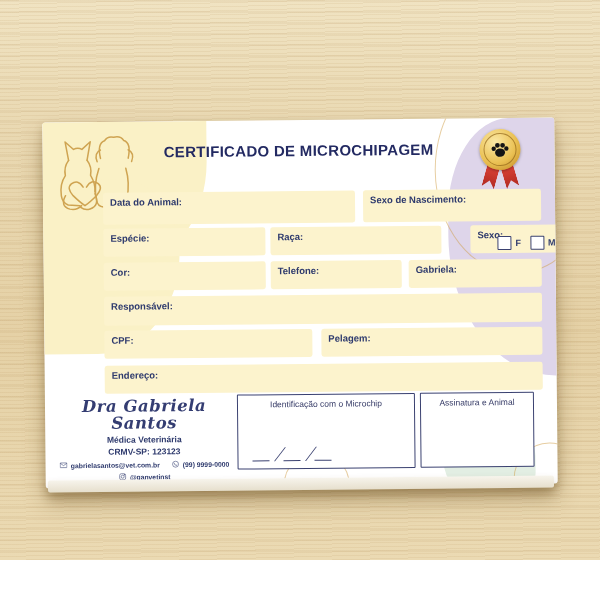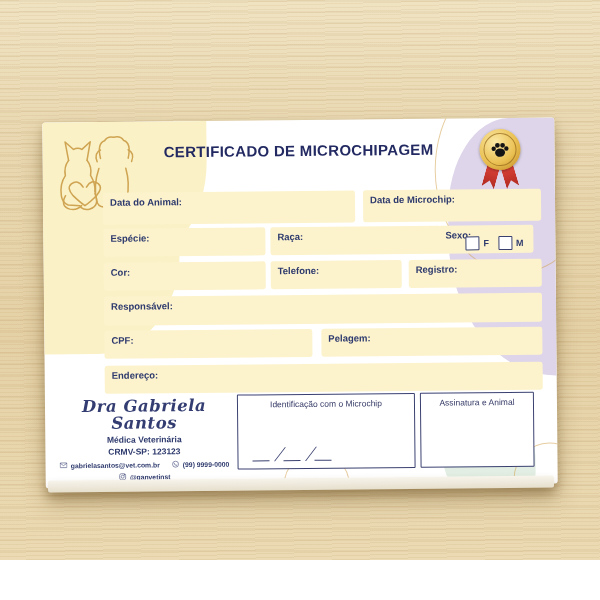--- a/index.html
+++ b/index.html
@@ -115,47 +115,47 @@
           <circle cx="14.7" cy="7.6" r="2.5"></circle>
           <circle cx="18.6" cy="11" r="2.3"></circle>
         </svg>
       </div>
     </div>
 
     <div class="field" style="left:60px;top:71px;width:252px;height:32px;">
       <span>Data do Animal:</span>
     </div>
     <div class="field" style="left:320px;top:71px;width:178px;height:32px;">
-      <span>Data de Microchip:</span>
+      <span>Sexo de Nascimento:</span>
     </div>
 
     <div class="field" style="left:60px;top:107px;width:162px;height:28px;">
       <span>Espécie:</span>
     </div>
     <div class="field" style="left:227px;top:107px;width:171px;height:28px;">
       <span>Raça:</span>
     </div>
-    <div class="field" style="left:395px;top:107px;width:95px;height:28px;">
+    <div class="field" style="left:427px;top:107px;width:95px;height:28px;">
       <span>Sexo:</span>
       <span class="sexo-opts">
         <span class="cbx"></span>
         <span class="cbx-lab">F</span>
         <span class="cbx"></span>
         <span class="cbx-lab">M</span>
       </span>
     </div>
 
     <div class="field" style="left:60px;top:141px;width:162px;height:28px;">
       <span>Cor:</span>
     </div>
     <div class="field" style="left:227px;top:141px;width:131px;height:28px;">
       <span>Telefone:</span>
     </div>
     <div class="field" style="left:365px;top:141px;width:133px;height:28px;">
-      <span>Registro:</span>
+      <span>Gabriela:</span>
     </div>
 
     <div class="field" style="left:60px;top:175px;width:438px;height:29px;">
       <span>Responsável:</span>
     </div>
 
     <div class="field" style="left:60px;top:209px;width:208px;height:28px;">
       <span>CPF:</span>
     </div>
     <div class="field" style="left:277px;top:209px;width:221px;height:28px;">

